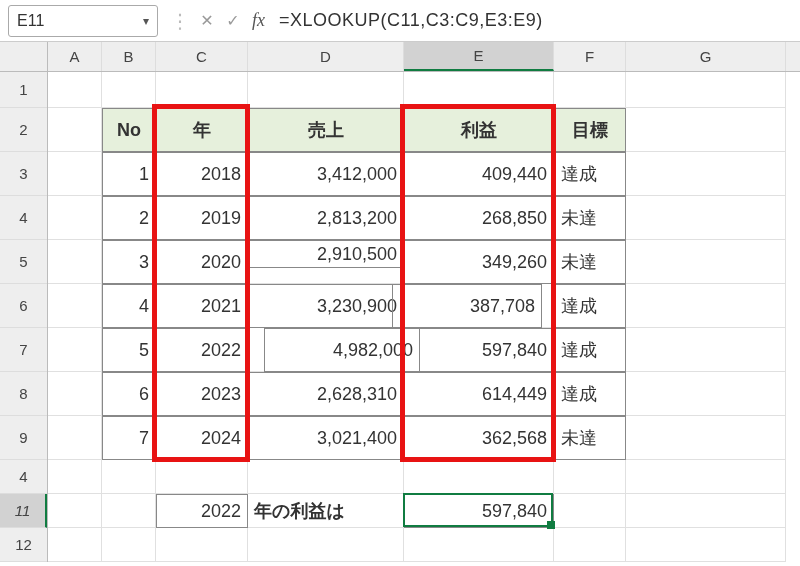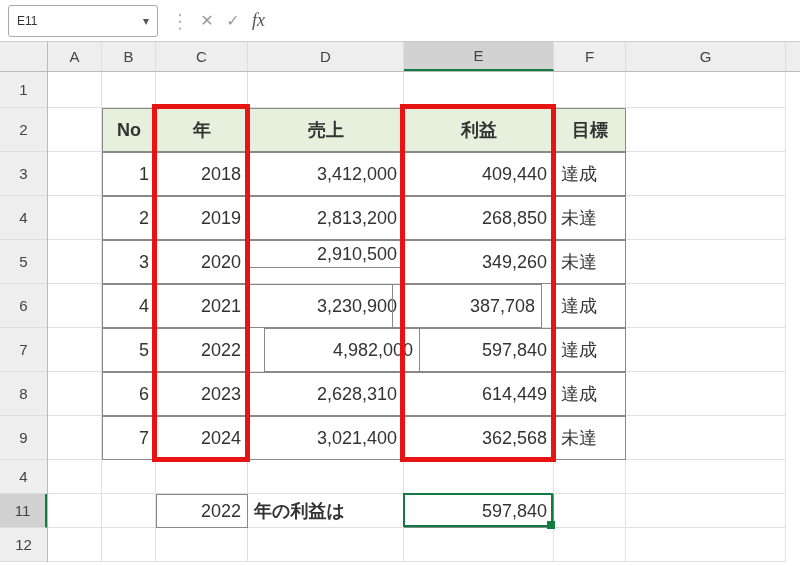--- a/index.html
+++ b/index.html
@@ -27,21 +27,21 @@
     width: 150px;
     height: 32px;
     border: 1px solid #aaa;
     border-radius: 3px;
     margin: 4px 8px;
     padding: 0 8px;
     background: #fff;
   }
   .name-box-text {
     flex: 1;
-    font-size: 12px;
+    font-size: 16px;
   }
   .chevron-down {
     font-size: 12px;
     color: #555;
   }
   .fb-sep {
     color: #bbb;
     font-size: 20px;
     margin: 0 4px;
   }
@@ -174,20 +174,21 @@
 
 <div class="formula-bar">
   <div class="name-box">
     <span class="name-box-text">E11</span>
     <span class="chevron-down">▾</span>
   </div>
   <span class="fb-sep">⋮</span>
   <span class="fb-btn">✕</span>
   <span class="fb-btn">✓</span>
   <span class="fx-label">fx</span>
+  <div class="formula-input">=XLOOKUP(C11,C3:C9,E3:E9)</div>
 </div>
 
 <div class="sheet-area">
   <div class="corner"></div>
   <div class="col-headers" id="col-headers">
       <div class="col-header" style="width: 54px;">A</div>
       <div class="col-header" style="width: 54px;">B</div>
       <div class="col-header" style="width: 92px;">C</div>
       <div class="col-header" style="width: 156px;">D</div>
       <div class="col-header sel" style="width: 150px;">E</div>
@@ -198,21 +199,21 @@
       <div class="row-header" style="height: 36px;">1</div>
       <div class="row-header" style="height: 44px;">2</div>
       <div class="row-header" style="height: 44px;">3</div>
       <div class="row-header" style="height: 44px;">4</div>
       <div class="row-header" style="height: 44px;">5</div>
       <div class="row-header" style="height: 44px;">6</div>
       <div class="row-header" style="height: 44px;">7</div>
       <div class="row-header" style="height: 44px;">8</div>
       <div class="row-header" style="height: 44px;">9</div>
       <div class="row-header" style="height: 34px;">4</div>
-      <div class="row-header sel" style="height: 34px;">11</div>
+      <div class="row-header sel" style="height: 34px; font-style: italic;">11</div>
       <div class="row-header" style="height: 34px;">12</div>
     </div>
   <div class="grid" id="grid">
       <div class="cell" style="left: 0px; top: 0px; width: 54px; height: 36px;"></div>
       <div class="cell" style="left: 54px; top: 0px; width: 54px; height: 36px;"></div>
       <div class="cell" style="left: 108px; top: 0px; width: 92px; height: 36px;"></div>
       <div class="cell" style="left: 200px; top: 0px; width: 156px; height: 36px;"></div>
       <div class="cell" style="left: 356px; top: 0px; width: 150px; height: 36px;"></div>
       <div class="cell" style="left: 506px; top: 0px; width: 72px; height: 36px;"></div>
       <div class="cell" style="left: 578px; top: 0px; width: 160px; height: 36px;"></div>

